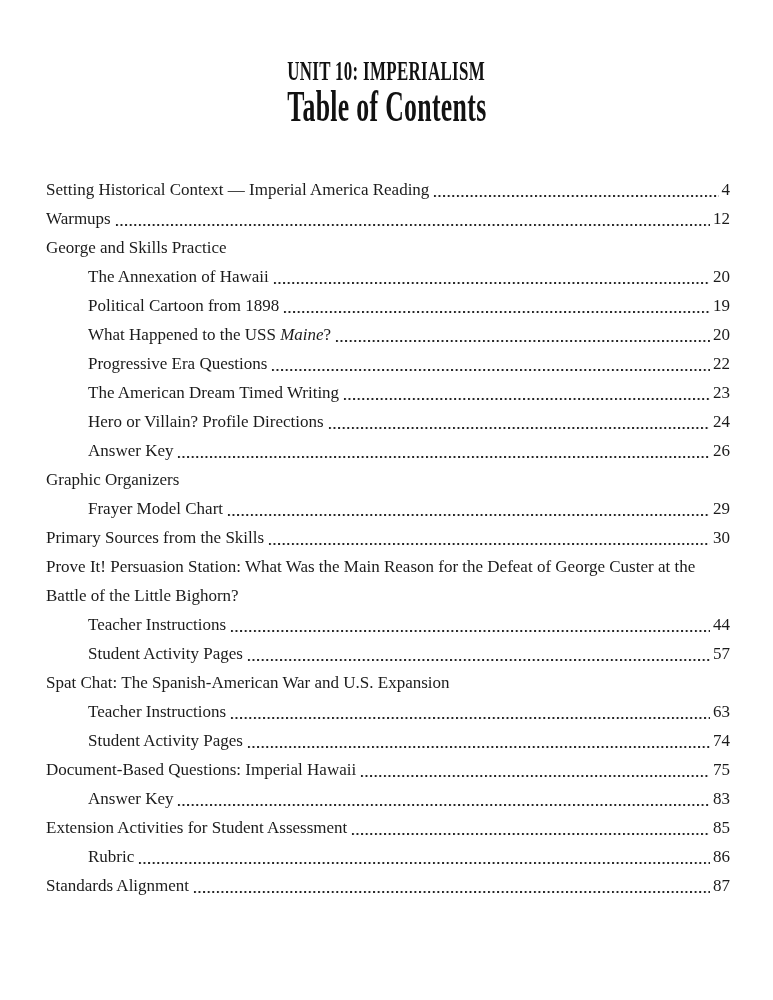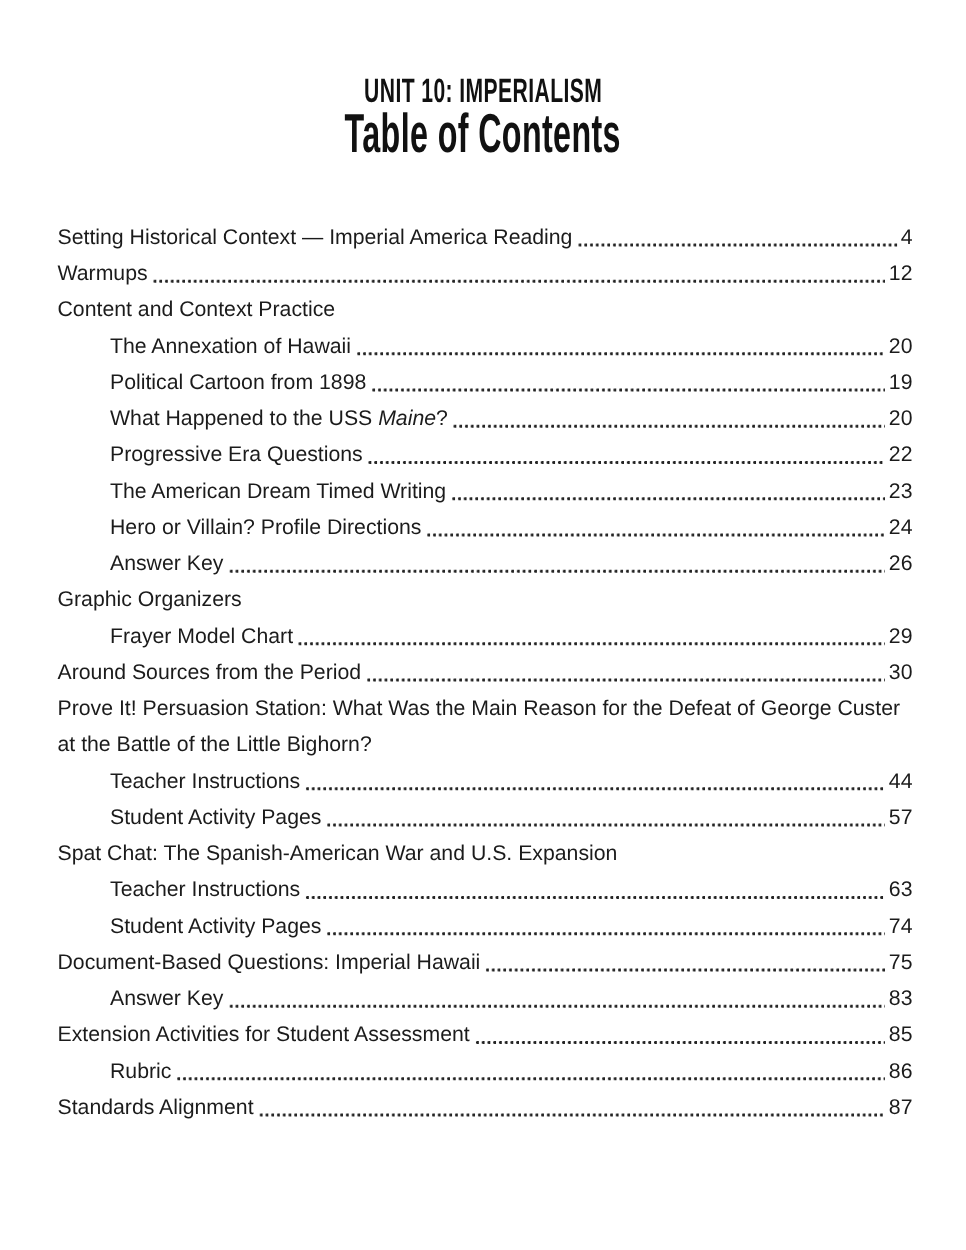--- a/index.html
+++ b/index.html
@@ -12,20 +12,21 @@
     height: 1000px;
     position: relative;
     overflow: hidden;
     font-family: "Liberation Sans", sans-serif;
     color: #1b1b1b;
   }
   .page {
     position: absolute;
     inset: 0;
     background: #ffffff;
+    font-family: Liberation Serif, serif;
   }
   
   .title-block {
     position: absolute;
     top: 57px;
     left: 0;
     right: 0;
     text-align: center;
     color: #111111;
   }
@@ -110,21 +111,21 @@
         <span class="toc-label"><span>Setting Historical Context — Imperial America Reading</span></span>
         <span class="leader"></span>
         <span class="toc-page">4</span>
       </div>
       <div class="toc-row">
         <span class="toc-label"><span>Warmups</span></span>
         <span class="leader"></span>
         <span class="toc-page">12</span>
       </div>
       <div class="toc-row no-page">
-        <span class="toc-label"><span>Content and Context Practice</span></span>
+        <span class="toc-label"><span>George and Skills Practice</span></span>
       </div>
       <div class="toc-row indent">
         <span class="toc-label"><span>The Annexation of Hawaii</span></span>
         <span class="leader"></span>
         <span class="toc-page">20</span>
       </div>
       <div class="toc-row indent">
         <span class="toc-label"><span>Political Cartoon from 1898</span></span>
         <span class="leader"></span>
         <span class="toc-page">19</span>
@@ -156,21 +157,21 @@
       </div>
       <div class="toc-row no-page">
         <span class="toc-label"><span>Graphic Organizers</span></span>
       </div>
       <div class="toc-row indent">
         <span class="toc-label"><span>Frayer Model Chart</span></span>
         <span class="leader"></span>
         <span class="toc-page">29</span>
       </div>
       <div class="toc-row">
-        <span class="toc-label"><span>Around Sources from the Period</span></span>
+        <span class="toc-label"><span>Primary Sources from the Skills</span></span>
         <span class="leader"></span>
         <span class="toc-page">30</span>
       </div>
       <div class="toc-row no-page">
         <span class="toc-label"><span>Prove It! Persuasion Station: What Was the Main Reason for the Defeat of George Custer at the Battle of the Little Bighorn?</span></span>
       </div>
       <div class="toc-row indent">
         <span class="toc-label"><span>Teacher Instructions</span></span>
         <span class="leader"></span>
         <span class="toc-page">44</span>

